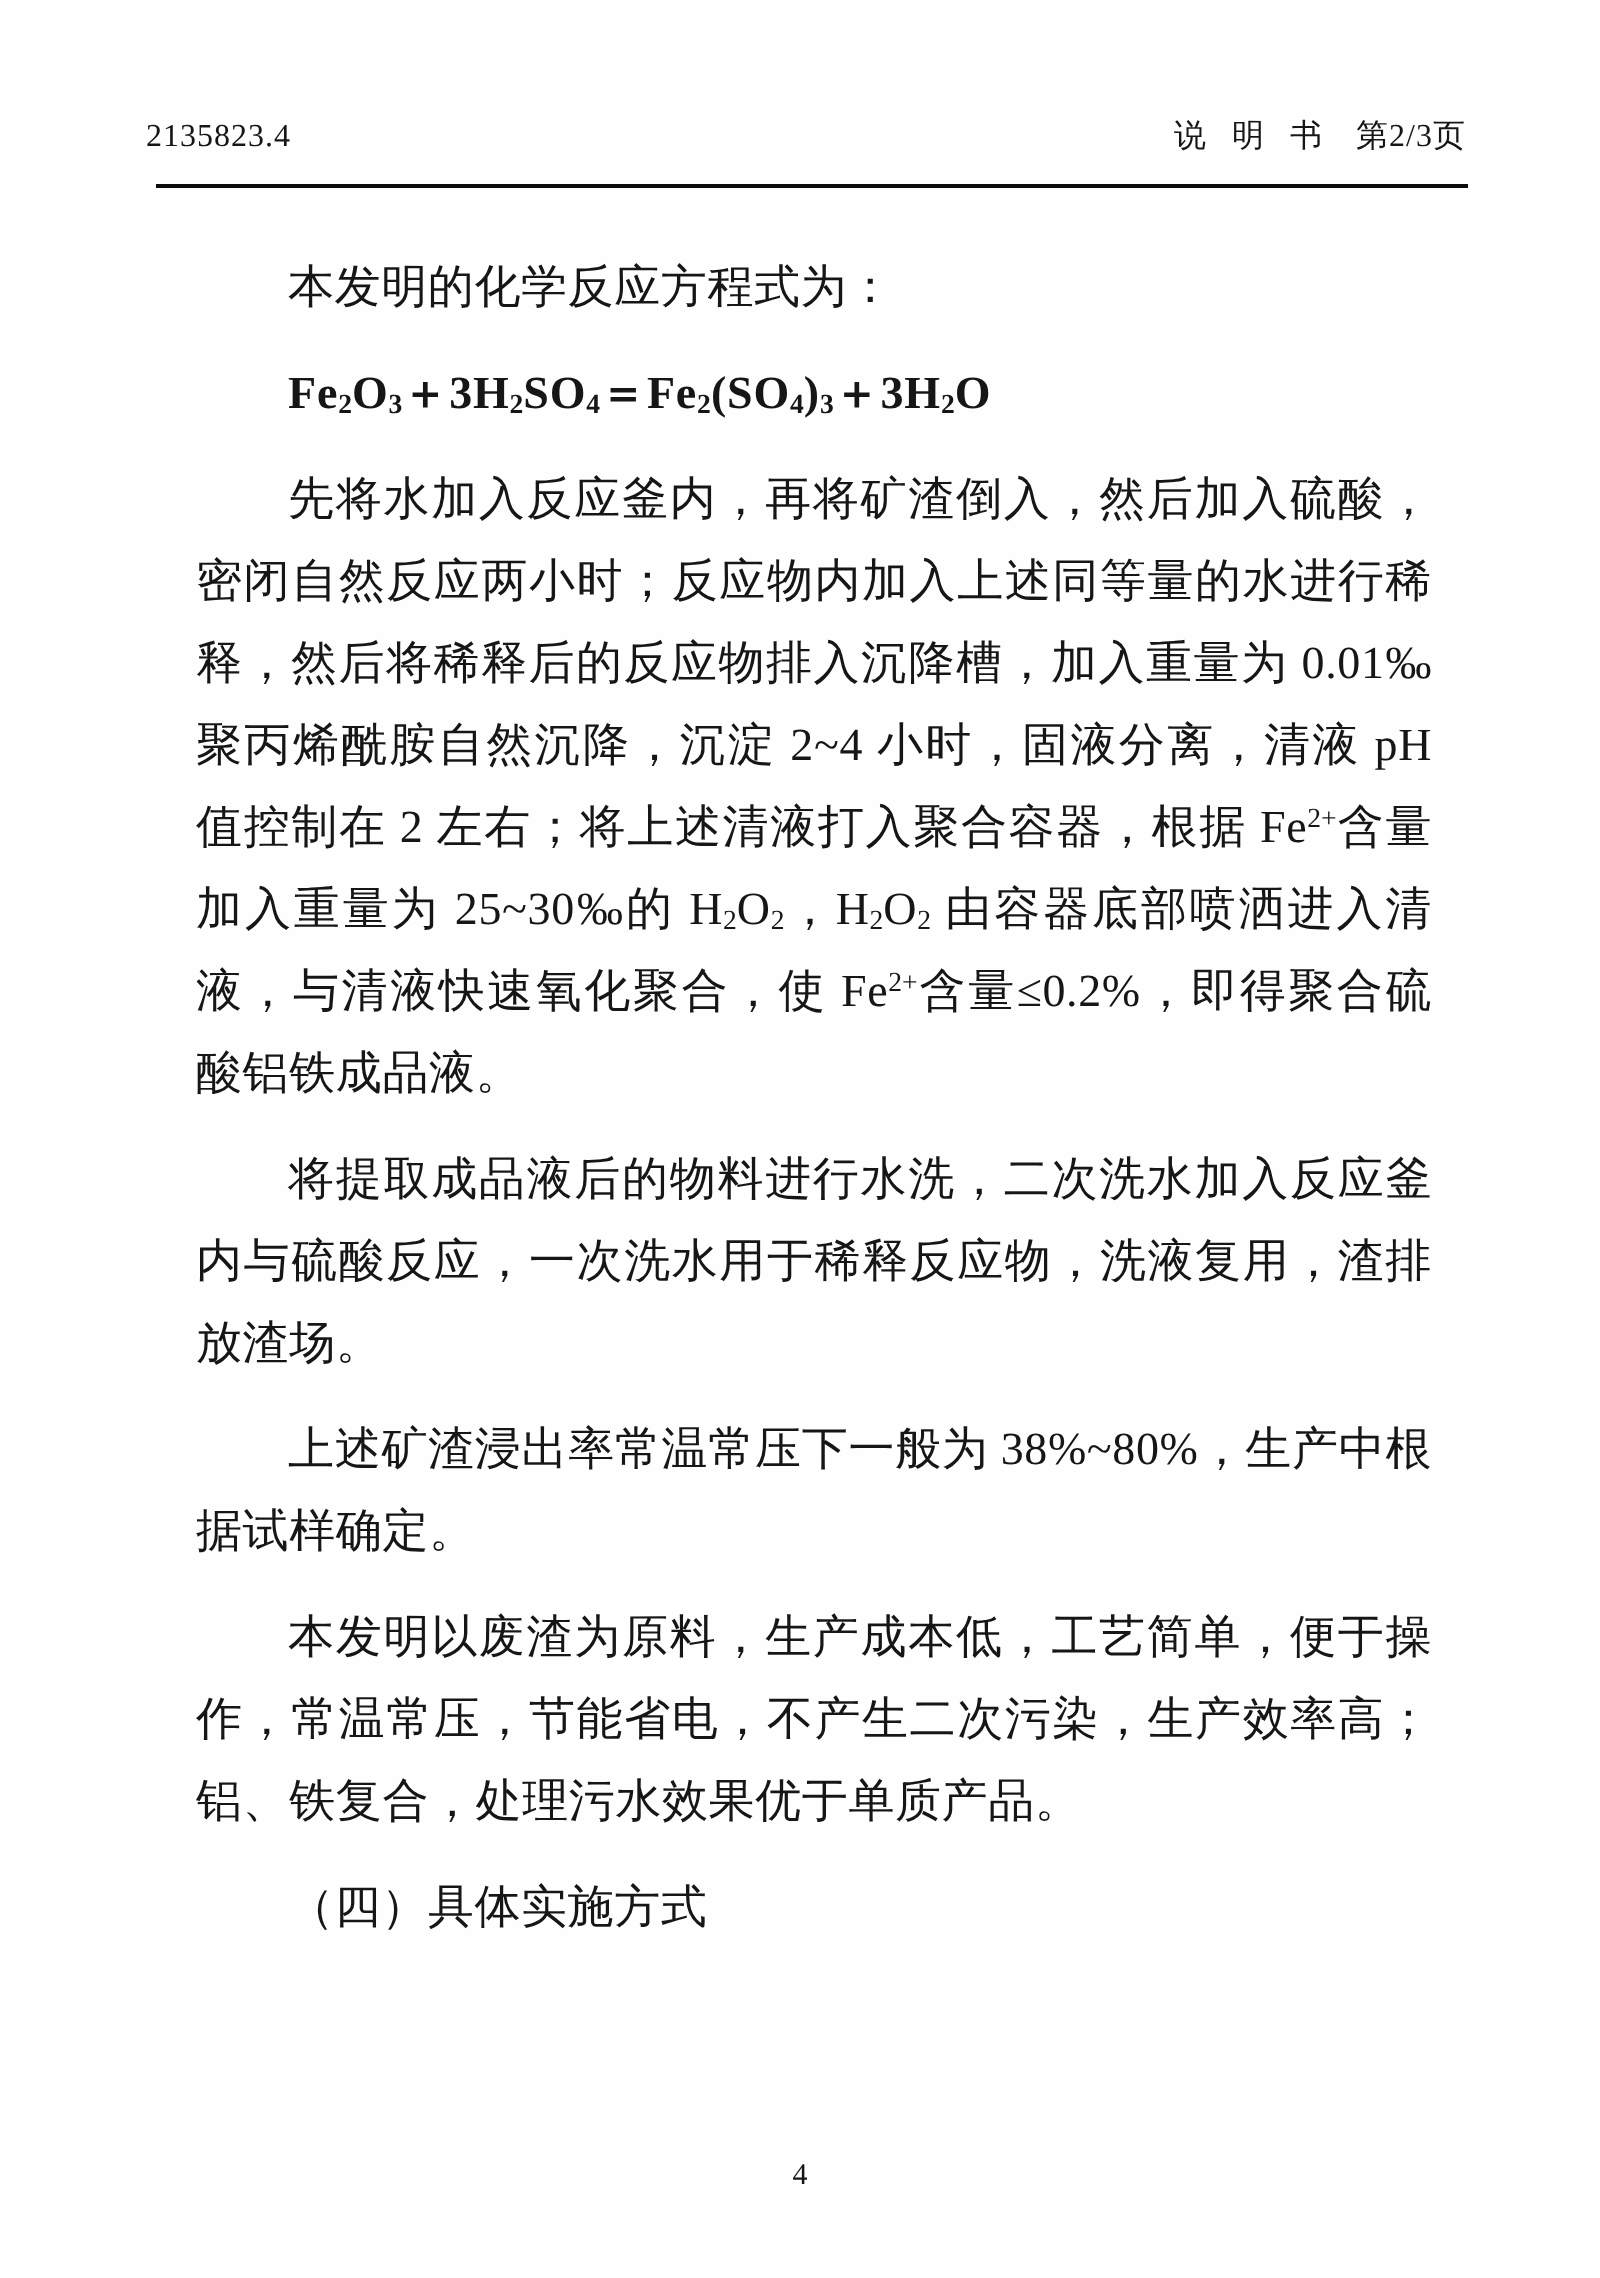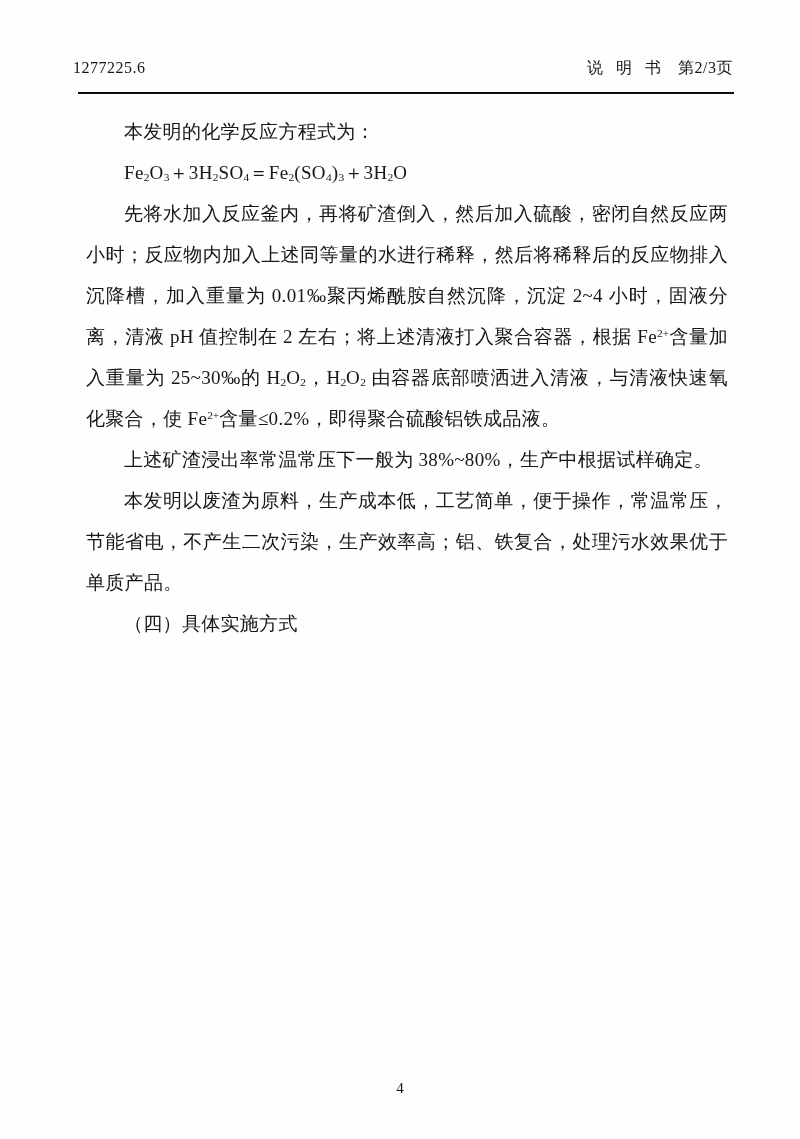--- a/index.html
+++ b/index.html
@@ -34,62 +34,64 @@
     top: 92px; left: 78px; right: 66px;
     height: 2px;
     background: #0c0c0c;
   }
   
   .doc-body {
     position: absolute;
     top: 111px; left: 86px; right: 72px;
   }
   .para {
-    margin: 0;
-    font-size: 19px;
+    margin: 12px;
+    font-size: 23px;
     line-height: 41px;
     text-align: justify;
     text-indent: 2em;
     letter-spacing: 0.3px;
     word-break: break-all;
   }
   .para.equation {
     text-align: left;
     letter-spacing: 0.4px;
+    font-weight: bold;
   }
   sub, sup { font-size: 0.60em; line-height: 0; letter-spacing: 0; }
   sub { vertical-align: -0.18em; }
   sup { vertical-align: 0.55em; }
   
   .ftr {
     position: absolute;
     top: 1080px; left: 0; right: 0;
     text-align: center;
     font-size: 15px;
   }
 </style>
 </head>
 <body>
 
 <div class="page">
 
   <div class="hdr">
-    <span class="app-no">1277225.6</span>
+    <span class="app-no">2135823.4</span>
     <span class="right">
       <span class="doc-title">说明书</span>
       <span class="pg-ind">第2/3页</span>
     </span>
   </div>
 
   <div class="rule"></div>
 
   <main class="doc-body">
       <p class="para">本发明的化学反应方程式为：</p>
       <p class="para equation">Fe<sub>2</sub>O<sub>3</sub>＋3H<sub>2</sub>SO<sub>4</sub>＝Fe<sub>2</sub>(SO<sub>4</sub>)<sub>3</sub>＋3H<sub>2</sub>O</p>
       <p class="para">先将水加入反应釜内，再将矿渣倒入，然后加入硫酸，密闭自然反应两小时；反应物内加入上述同等量的水进行稀释，然后将稀释后的反应物排入沉降槽，加入重量为 0.01‰聚丙烯酰胺自然沉降，沉淀 2~4 小时，固液分离，清液 pH 值控制在 2 左右；将上述清液打入聚合容器，根据 Fe<sup>2+</sup>含量加入重量为 25~30‰的 H<sub>2</sub>O<sub>2</sub>，H<sub>2</sub>O<sub>2</sub> 由容器底部喷洒进入清液，与清液快速氧化聚合，使 Fe<sup>2+</sup>含量≤0.2%，即得聚合硫酸铝铁成品液。</p>
+      <p class="para">将提取成品液后的物料进行水洗，二次洗水加入反应釜内与硫酸反应，一次洗水用于稀释反应物，洗液复用，渣排放渣场。</p>
       <p class="para">上述矿渣浸出率常温常压下一般为 38%~80%，生产中根据试样确定。</p>
       <p class="para">本发明以废渣为原料，生产成本低，工艺简单，便于操作，常温常压，节能省电，不产生二次污染，生产效率高；铝、铁复合，处理污水效果优于单质产品。</p>
       <p class="para">（四）具体实施方式</p>
     </main>
 
   <div class="ftr">
     <span>4</span>
   </div>
 
 </div>

